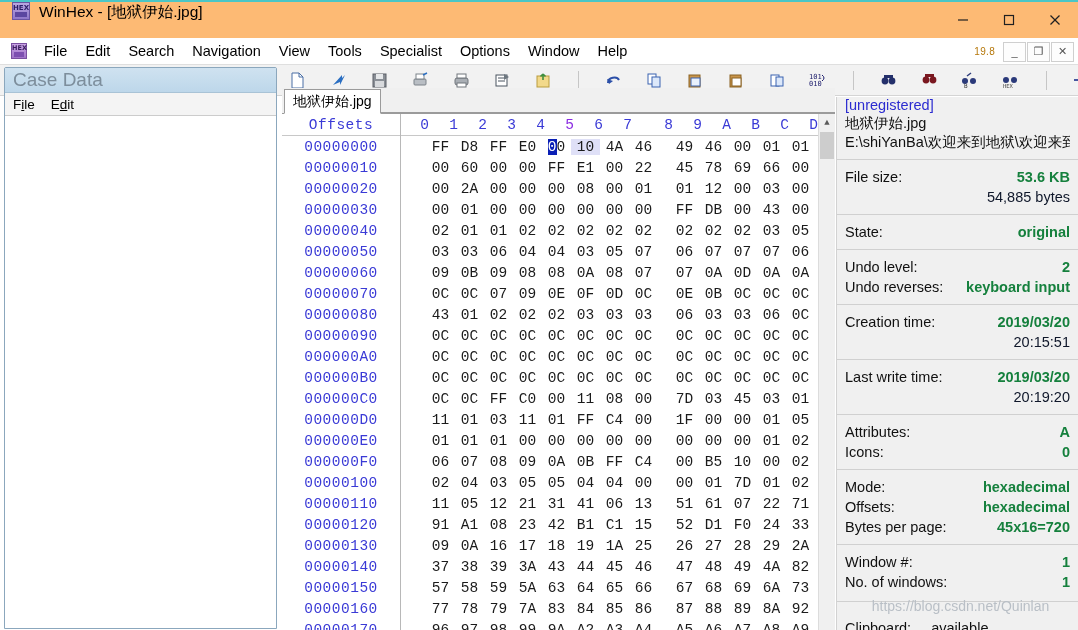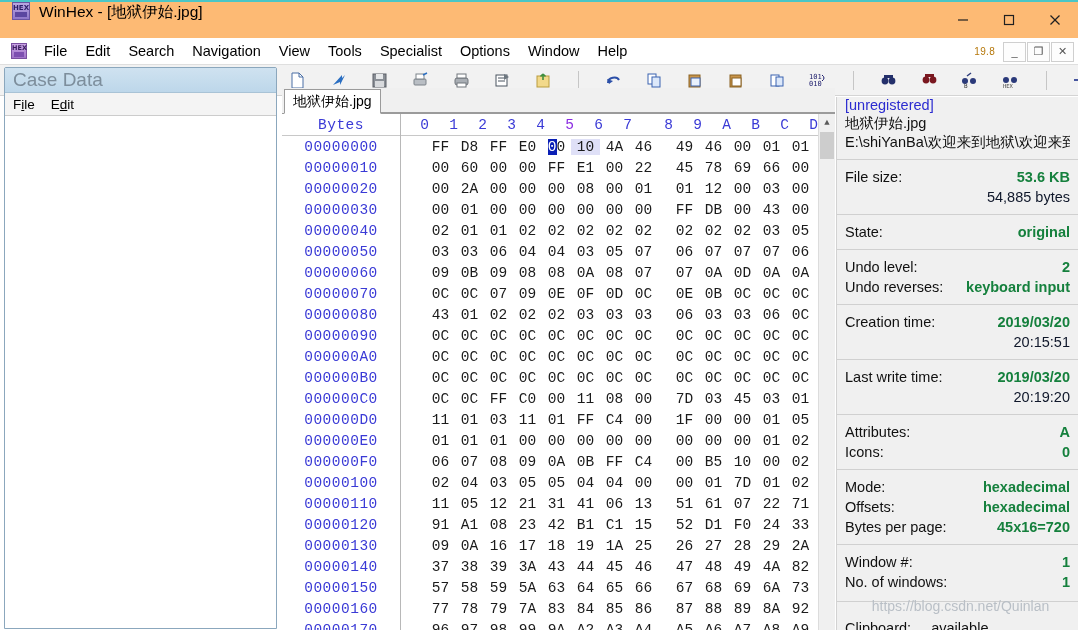--- a/index.html
+++ b/index.html
@@ -613,21 +613,21 @@
   </div>
 
   <div class="hex-region">
     <div class="tabstrip">
       <div class="tab">地狱伊始.jpg</div>
       <div class="tab-filler"></div>
     </div>
     <div class="hexgrid">
       <div class="grid-vrule"></div>
       <div class="hex-head">
-        <div class="offs-h">Bytes</div>
+        <div class="offs-h">Offsets</div>
         <div class="hex-cols" id="col-headers">
             <div class="colh">0</div>
             <div class="colh">1</div>
             <div class="colh">2</div>
             <div class="colh">3</div>
             <div class="colh">4</div>
             <div class="colh sel">5</div>
             <div class="colh">6</div>
             <div class="colh">7</div>
             <div class="colh gapcol">8</div>

